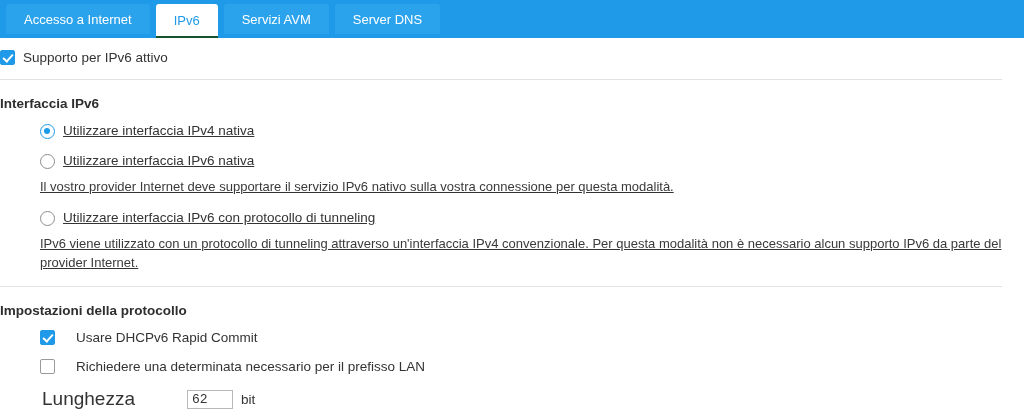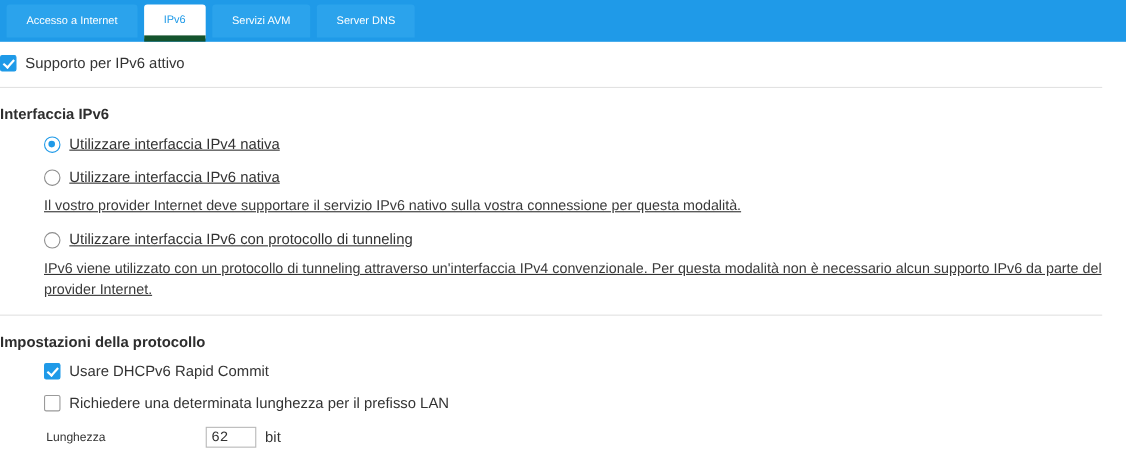--- a/index.html
+++ b/index.html
@@ -24,35 +24,35 @@
     align-items: stretch;
     padding: 0;
   }
   .tab {
     display: flex;
     align-items: center;
     justify-content: center;
     padding: 0 18px;
     margin: 4px 3px 0 3px;
     color: #ffffff;
-    font-size: 10px;
+    font-size: 13px;
     background: #2ba3ec;
     border-radius: 3px 3px 0 0;
     cursor: pointer;
     white-space: nowrap;
     height: 30px;
     box-sizing: border-box;
   }
   .tab:first-child {
     margin-left: 6px;
   }
   .tab.active {
     background: #ffffff;
     color: #1f9ae8;
-    border-bottom: 6px solid #14532d;
+    border-bottom: 2px solid #14532d;
     height: 34px;
     margin-top: 4px;
   }
 
   
   .content {
     padding: 0 12px 0 0;
   }
   .top-check {
     padding: 12px 0 14px 0;
@@ -155,31 +155,32 @@
     max-width: 1000px;
   }
 
   .indent-1 {
     margin-left: 40px;
   }
   .check-row {
     display: flex;
     align-items: center;
     margin-bottom: 14px;
+    gap: 13px;
   }
 
   .length-row {
     display: flex;
     align-items: center;
     margin-left: 42px;
     margin-top: 4px;
   }
   .length-label {
     width: 145px;
-    font-size: 11px;
+    font-size: 19px;
     color: #333333;
   }
   .txt-input {
     width: 46px;
     height: 19px;
     border: 1px solid #b8b8b8;
     background: #ffffff;
     font-family: Liberation Mono, monospace;
     font-size: 13px;
     color: #333333;
@@ -248,21 +249,21 @@
 
   <div class="section-title">Impostazioni della protocollo</div>
 
   <div class="check-row indent-1">
     <span class="cb checked"></span>
     <span class="cb-label">Usare DHCPv6 Rapid Commit</span>
   </div>
 
   <div class="check-row indent-1">
     <span class="cb"></span>
-    <span class="cb-label">Richiedere una determinata lunghezza per il prefisso LAN</span>
+    <span class="cb-label">Richiedere una determinata necessario per il prefisso LAN</span>
   </div>
 
   <div class="length-row">
     <span class="length-label">Lunghezza</span>
     <input class="txt-input" type="text" value="62" style="">
     <span class="unit">bit</span>
   </div>
 
 </div>
 

